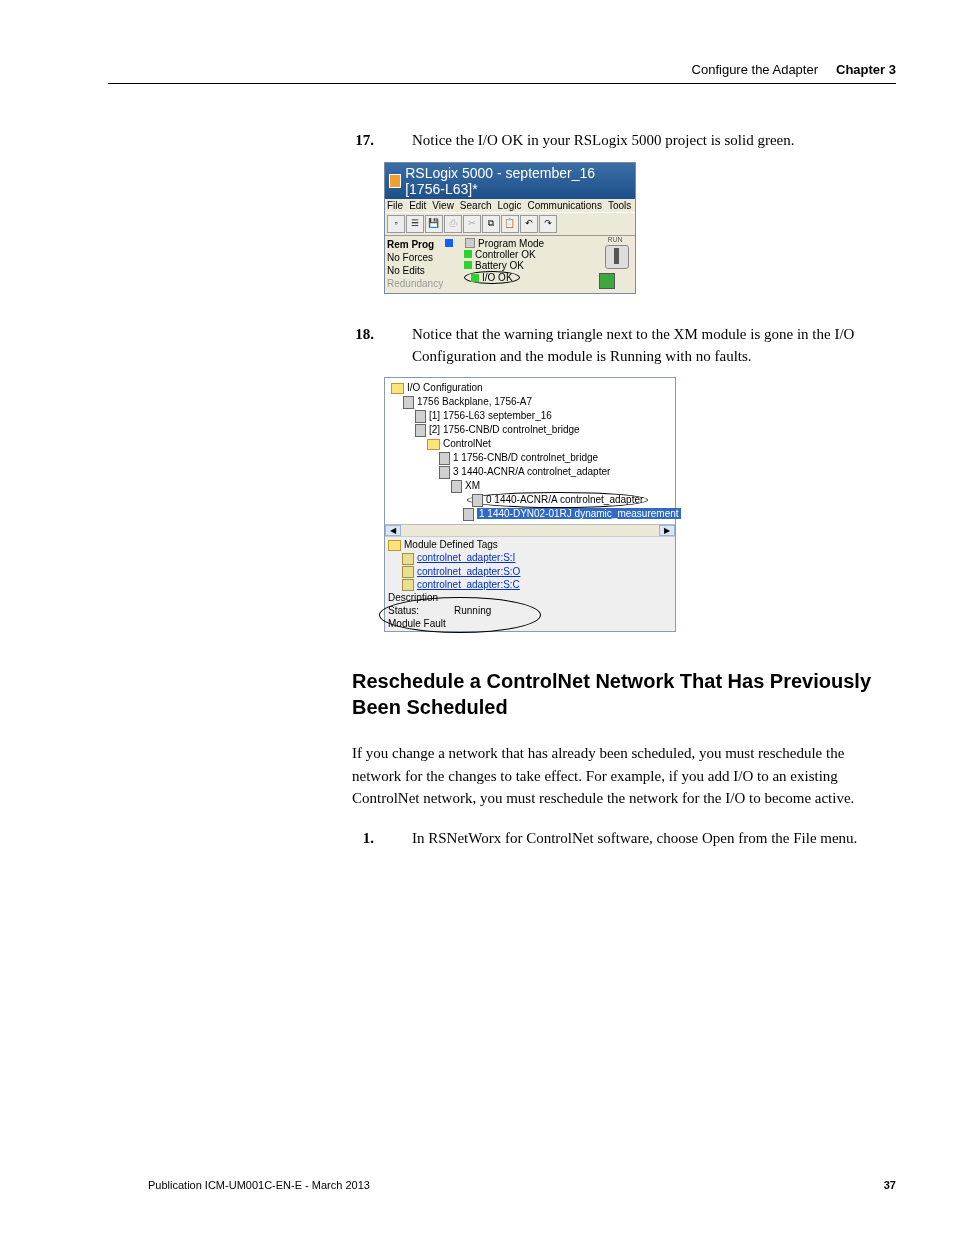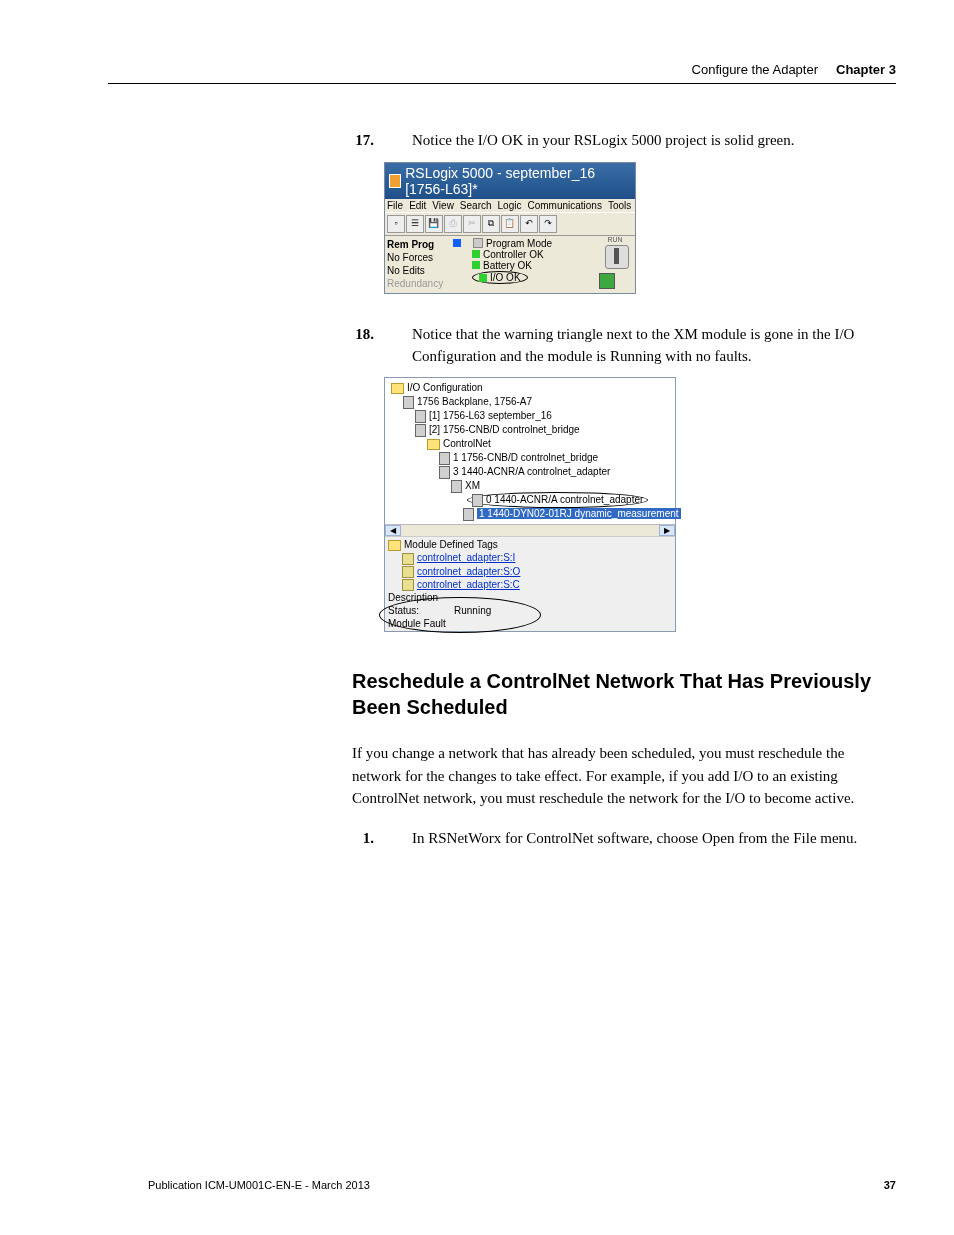--- a/index.html
+++ b/index.html
@@ -60,21 +60,21 @@
     font-size: 14px;
     display: flex;
     align-items: center;
     gap: 4px;
   }
   .shot1 .titlebar .ic { width:12px;height:12px;background:#f0a030;border:1px solid #fff;}
   .shot1 .menubar { background:#ece9d8; padding:1px 2px; font-size:10px; display:flex; gap:6px;}
   .shot1 .tb { background:#ece9d8; border-top:1px solid #fff; border-bottom:1px solid #999; padding:2px; display:flex; gap:0;}
   .shot1 .tb .btn { width:16px;height:16px;border:1px solid #999;background:#eee;margin-right:1px;font-size:9px;line-height:14px;text-align:center;}
   .shot1 .tb .btn.dis { color:#aaa; }
-  .shot1 .status { display:flex; padding:2px; gap:8px; }
+  .shot1 .status { display:flex; padding:2px; gap:0; }
   .shot1 .status .col1 { flex:0 0 58px; }
   .shot1 .status .col1 div { padding:1px 0; }
   .shot1 .status .col1 .dim { color:#999; }
   .shot1 .status .col2 { flex:1; }
   .shot1 .status .row { display:flex; align-items:center; gap:3px; padding:0;}
   .shot1 .sq { width:8px;height:8px;display:inline-block;}
   .shot1 .sq.blue{background:#1060ff;}
   .shot1 .sq.grey{background:#ccc;border:1px solid #888;}
   .shot1 .sq.grn{background:#2fd12f;}
   .shot1 .ring { border:1.5px solid #000; border-radius:50%/50%; padding:0 6px; display:inline-block;}

